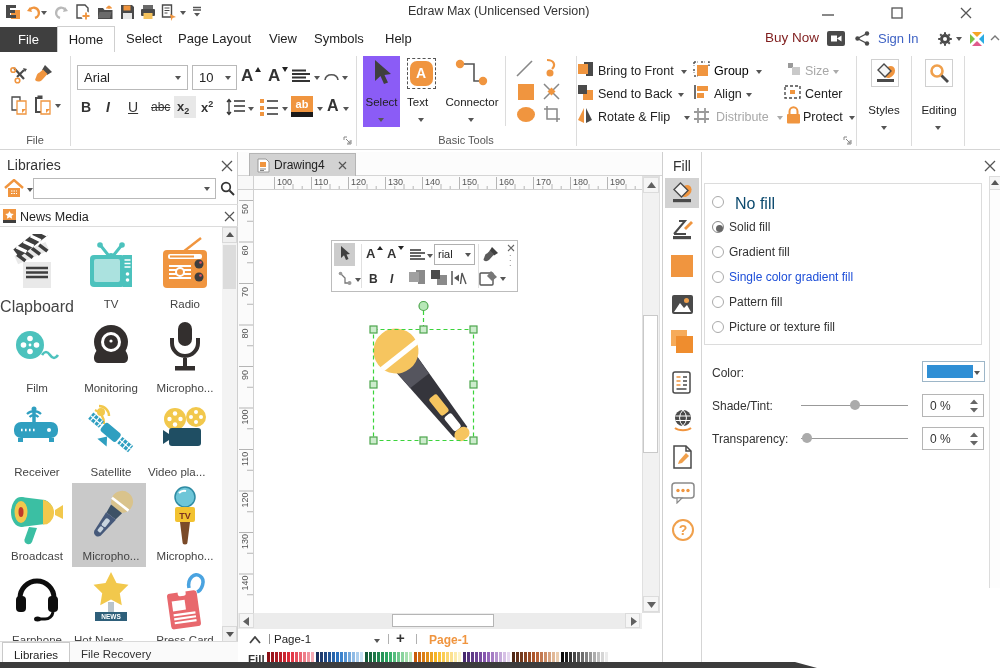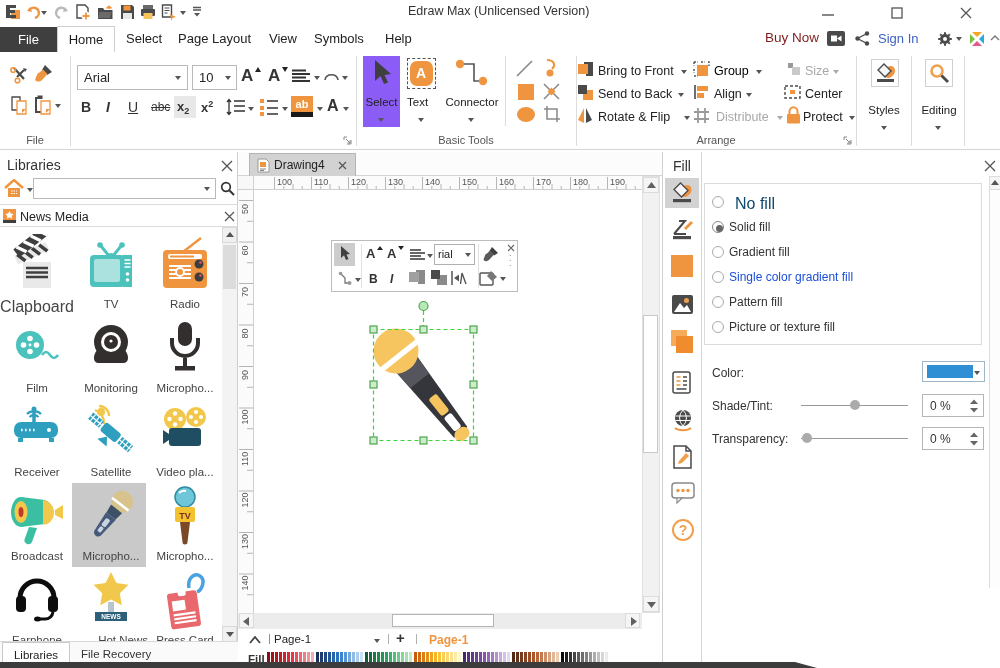--- a/index.html
+++ b/index.html
@@ -128,21 +128,20 @@
 <div class="a" style="left:0;top:52px;width:1000px;height:98px;background:#fff;border-bottom:1px solid #d5d5d5">
   <div class="vsep" style="left:70px;top:4px;height:90px"></div>
   <div class="vsep" style="left:356px;top:4px;height:90px"></div>
   <div class="vsep" style="left:505px;top:4px;height:70px"></div>
   <div class="vsep" style="left:576px;top:4px;height:90px"></div>
   <div class="vsep" style="left:856px;top:4px;height:90px"></div>
   <div class="vsep" style="left:911px;top:4px;height:90px"></div>
   <div class="vsep" style="left:964px;top:4px;height:90px"></div>
   <div class="t" style="left:0px;top:82px;width:70px;text-align:center;font-size:11px;color:#555">File</div>
   <div class="t" style="left:356px;top:82px;width:220px;text-align:center;font-size:11px;color:#555">Basic Tools</div>
-  <div class="t" style="left:576px;top:82px;width:280px;text-align:center;font-size:11px;color:#555">Arrange</div>
   <svg class="ic" style="left:343px;top:84px" width="9" height="9" viewBox="0 0 9 9">
       <path d="M1 1 h3 M1 1 v3 M8 8 h-4 M8 8 v-4 M3 3 l4 4 M7 4.5 v2.5 h-2.5" stroke="#888" stroke-width="1" fill="none"></path>
     </svg>
   <svg class="ic" style="left:843px;top:84px" width="9" height="9" viewBox="0 0 9 9">
       <path d="M1 1 h3 M1 1 v3 M8 8 h-4 M8 8 v-4 M3 3 l4 4 M7 4.5 v2.5 h-2.5" stroke="#888" stroke-width="1" fill="none"></path>
     </svg>
 
   <svg class="ic" style="left:10px;top:14px" width="18" height="18" viewBox="0 0 18 18">
     <path d="M4 2 L14 13" stroke="#4a4a4a" stroke-width="2.2"></path>
     <path d="M14 4 L7 11" stroke="#4a4a4a" stroke-width="2.2"></path>
@@ -442,21 +441,21 @@
     <circle cx="35" cy="15" r="10" fill="#f2c84c"></circle>
     <circle cx="35" cy="10" r="2" fill="#fff"></circle>
       <circle cx="35" cy="20" r="2" fill="#fff"></circle>
     <circle cx="30" cy="15" r="2" fill="#fff"></circle>
       <circle cx="40" cy="15" r="2" fill="#fff"></circle>
     <rect x="8" y="26" width="32" height="18" rx="3" fill="#1f4e63"></rect>
     <path d="M2 28 l6 4 v6 l-6 4 z" fill="#1f4e63"></path>
   </svg>
   <div class="t" style="left:0;top:314px;width:74px;text-align:center;font-size:11.5px;color:#444">Receiver</div>
   <div class="t" style="left:74px;top:314px;width:74px;text-align:center;font-size:11.5px;color:#444">Satellite</div>
-  <div class="t" style="left:148px;top:314px;width:74px;text-align:center;font-size:11.5px;color:#444">Video pla...</div>
+  <div class="t" style="left:148px;top:314px;width:74px;font-size:11.5px;color:#444">Video pla...</div>
 
   <div class="a" style="left:72px;top:331px;width:74px;height:84px;background:#c9c9c9"></div>
   <svg class="ic" style="left:9px;top:334px" width="56" height="60" viewBox="0 0 56 60">
     <path d="M46 24 l8 -5 v14 l-8 -4 z" fill="#f2c84c"></path>
     <ellipse cx="12" cy="26" rx="10" ry="15" fill="#3bbfa3"></ellipse>
     <path d="M12 11 L36 14 a13 13 0 0 1 0 24 L12 41 Z" fill="#3bbfa3"></path>
     <path d="M34 13.8 a13 13 0 0 1 4 24.4 l-4 .3 z" fill="#f2c84c"></path>
     <ellipse cx="12" cy="26" rx="6.5" ry="11" fill="#f2c84c"></ellipse>
     <ellipse cx="12" cy="26" rx="2.5" ry="5" fill="#c0392b"></ellipse>
     <path d="M20 41 l8 1 -5 14 a4 4 0 0 1 -7.5 -2.5 z" fill="#3bbfa3"></path>
@@ -498,21 +497,21 @@
   <svg class="ic" style="left:161px;top:418px" width="48" height="62" viewBox="0 0 48 62">
     <path d="M28 18 C26 8 34 2 39 6 C45 10 41 20 36 22" fill="none" stroke="#4aa3e0" stroke-width="3.5"></path>
     <g transform="rotate(-8 22 40)">
       <rect x="8" y="22" width="30" height="36" rx="3" fill="#e8686d"></rect>
       <rect x="19" y="19" width="8" height="7" rx="2" fill="#fff"></rect>
       <rect x="12" y="30" width="13" height="10" fill="#fff"></rect>
       <path d="M12 44 h22 M12 48 h22 M12 52 h22" stroke="#fff" stroke-width="2.2"></path>
     </g>
   </svg>
   <div class="t" style="left:0;top:482px;width:74px;text-align:center;font-size:11.5px;color:#444">Earphone</div>
-  <div class="t" style="left:74px;top:482px;width:74px;text-align:right;font-size:11.5px;color:#444">Hot News</div>
+  <div class="t" style="left:74px;top:482px;width:74px;text-align:left;font-size:11.5px;color:#444">Hot News</div>
   <div class="t" style="left:148px;top:482px;width:74px;text-align:center;font-size:11.5px;color:#444">Press Card</div>
 
   <div class="a" style="left:222px;top:75px;width:15px;height:414px;background:#f3f3f3"></div>
   <div class="a" style="left:222px;top:75px;width:15px;height:16px;background:#f0f0f0;border:1px solid #d9d9d9"></div>
   <svg class="ic" style="left:226px;top:80px" width="8" height="6" viewBox="0 0 8 6">
       <path d="M0 5 L4 0 L8 5 Z" fill="#555"></path>
     </svg>
   <div class="a" style="left:223px;top:93px;width:13px;height:44px;background:#dcdcdc"></div>
   <div class="a" style="left:222px;top:474px;width:15px;height:16px;background:#f0f0f0;border:1px solid #d9d9d9"></div>
   <svg class="ic" style="left:226px;top:480px" width="8" height="6" viewBox="0 0 8 6">

